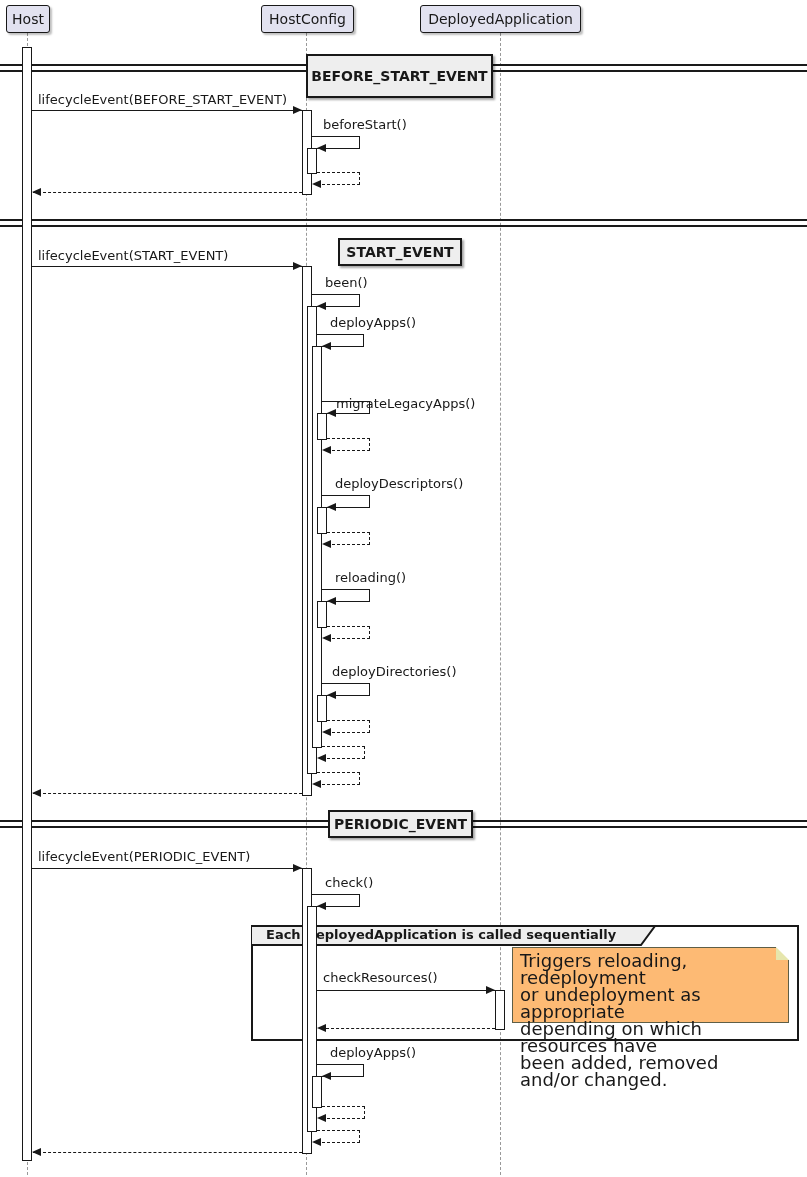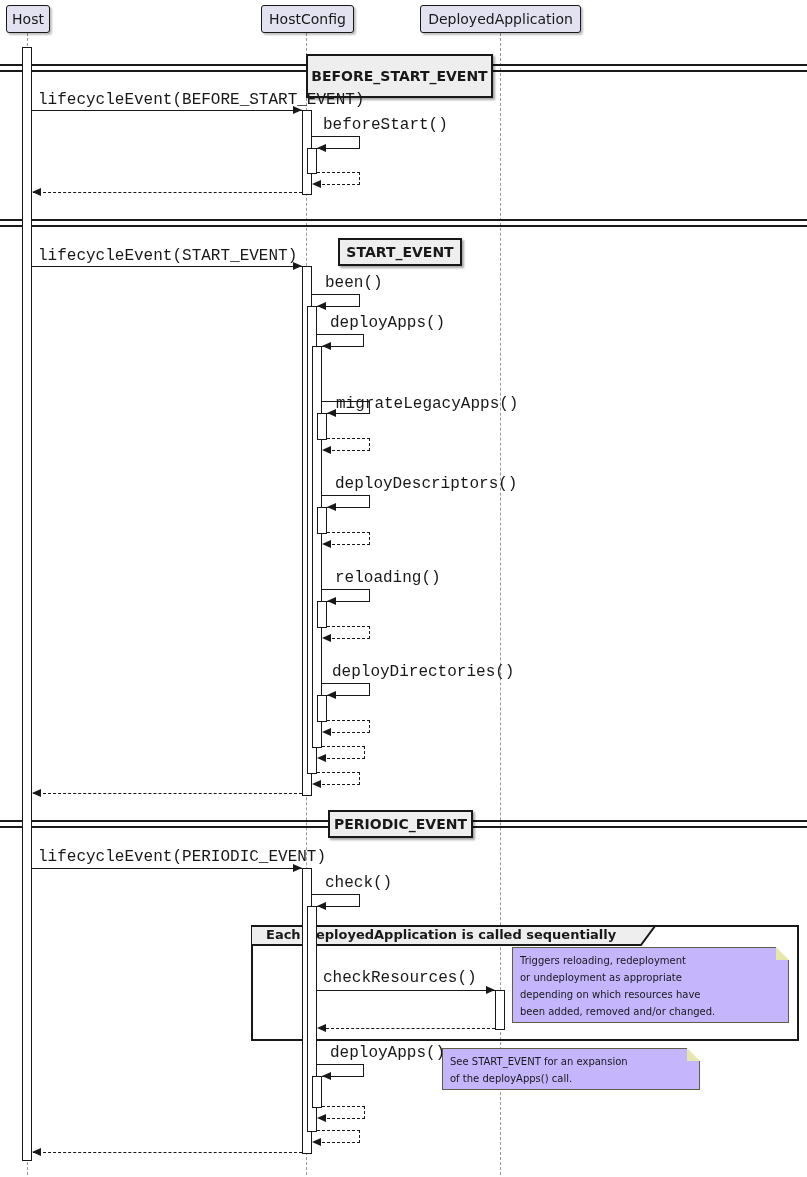--- a/index.html
+++ b/index.html
@@ -27,26 +27,26 @@
   .hline.dashed { border-top-style:dashed; }
   .elbow  { position:absolute; box-sizing:border-box; height:13px;
             border:1px solid #181818; border-left:none; }
   .elbow.dashed { border-style:dashed; border-left:none; }
   .ah-l { position:absolute; width:0; height:0;
           border-top:4px solid transparent; border-bottom:4px solid transparent;
           border-right:9px solid #181818; }
   .ah-r { position:absolute; width:0; height:0;
           border-top:4px solid transparent; border-bottom:4px solid transparent;
           border-left:9px solid #181818; }
-  .mlabel { position:absolute; font-size:16px; line-height:16px; white-space:nowrap;font-family:Liberation Mono, monospace; }
+  .mlabel { position:absolute; font-size:13px; line-height:16px; white-space:nowrap; }
   .frame { position:absolute; border:2px solid #181818; box-sizing:border-box; }
   .frame-label { position:absolute; font-size:13px; font-weight:bold; white-space:nowrap; }
   .note {
-    position:absolute; background:#c4b5fd; border:1px solid #5e5e46;
-    font-size:10px; line-height:17px; white-space:pre-line;
+    position:absolute; background:#fdba74; border:1px solid #5e5e46;
+    font-size:18px; line-height:17px; white-space:pre-line;
     padding:4px 8px 4px 7px; box-sizing:border-box;
   }
   .note::before {
     content:''; position:absolute; top:-1px; right:-1px; width:0; height:0;
     border-style:solid; border-width:0 13px 13px 0;
     border-color:#ffffff #ffffff #e6e6ad #d8d8a0;
   }
 </style>
 </head>
 <body>
@@ -172,20 +172,18 @@
   <div class="elbow dashed" style="left:317px; top:1130px; width:43px;"></div>
   <div class="ah-l" style="left:312px; top:1138px;"></div>
 
   <div class="hline dashed" style="left:33px; top:1152px; width:269px;"></div>
   <div class="ah-l" style="left:32px; top:1148px;"></div>
 
   <div class="note" style="left:512px; top:947px; width:277px; height:76px;">Triggers reloading, redeployment
 or undeployment as appropriate
 depending on which resources have
 been added, removed and/or changed.</div>
-  <div class="note" style="left:442px; top:1048px; width:258px; height:42px;">See START_EVENT for an expansion
-of the deployApps() call.</div>
 
   <div class="pbox" style="left:6px; top:5px; width:44px; height:28px;">Host</div>
   <div class="pbox" style="left:261px; top:5px; width:93px; height:28px;">HostConfig</div>
   <div class="pbox" style="left:420px; top:5px; width:161px; height:28px;">DeployedApplication</div>
 
 </div>
 
 </body></html>

